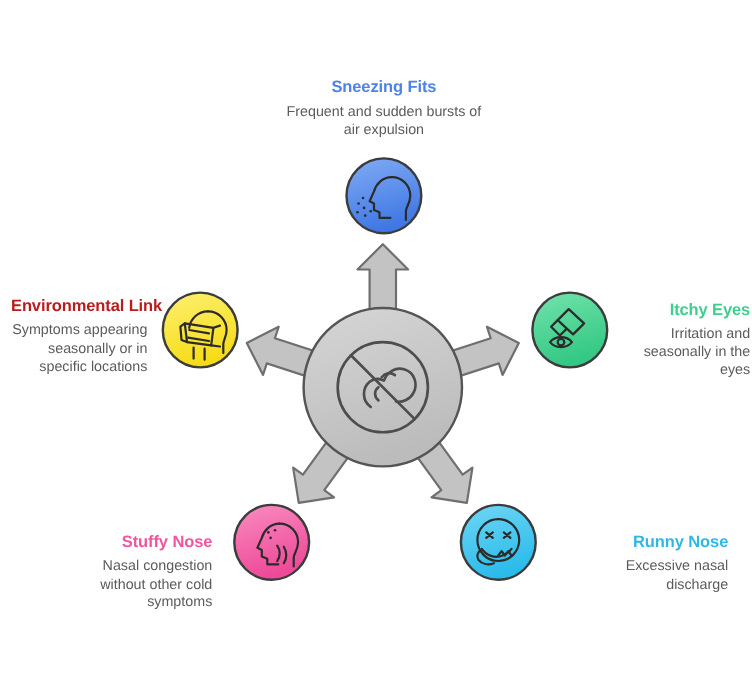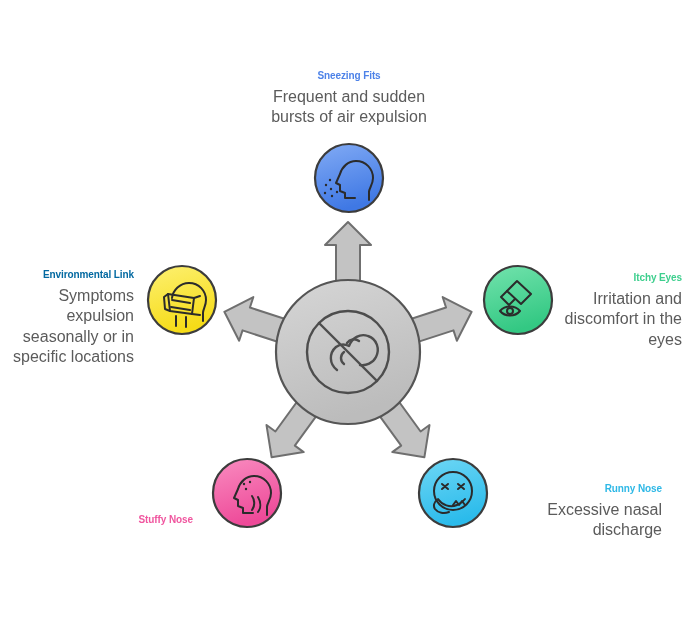--- a/index.html
+++ b/index.html
@@ -31,42 +31,42 @@
     width: 684px;
     height: 622px;
   }
 
   
   .node-label {
     position: absolute;
     line-height: 1.28;
   }
   .node-title {
-    font-size: 10px;
+    font-size: 15px;
     font-weight: bold;
     letter-spacing: -0.1px;
     margin: 0 0 4px 0;
     white-space: nowrap;
   }
   .node-desc {
-    font-size: 16px;
+    font-size: 13px;
     color: #5b5b5b;
     margin: 0;
     font-weight: normal;
   }
 
   .align-right { text-align: right; }
   .align-left  { text-align: right; }
   .align-center{ text-align: center; }
 
   
   .lbl-sneezing    { left: 254px; top: 70px;  width: 190px; }
   .lbl-itchy       { left: 564px; top: 272px; width: 118px; }
   .lbl-runny       { left: 532px; top: 483px; width: 130px; }
-  .lbl-stuffy      { left:  88px; top: 483px; width: 105px; margin-top: 31px; }
+  .lbl-stuffy      { left:  88px; top: 483px; width: 105px; }
   .lbl-environment { left:  10px; top: 269px; width: 124px; }
 </style>
 </head>
 <body>
 
 <div id="diagram-root">
 
   <svg class="canvas-svg" viewBox="0 0 684 622">
     <defs>
       <linearGradient id="hubGrad" x1="0" y1="0" x2="0.35" y2="1">
@@ -208,30 +208,31 @@
     </g>
   </svg>
 
   <div class="node-label lbl-sneezing align-center">
     <div class="node-title" style="color:#4d82e8">Sneezing Fits</div>
     <div class="node-desc">Frequent and sudden bursts of air expulsion</div>
   </div>
 
   <div class="node-label lbl-itchy align-left">
     <div class="node-title" style="color:#3ecf8e">Itchy Eyes</div>
-    <div class="node-desc">Irritation and discomfort in the eyes</div>
+    <div class="node-desc">Irritation and seasonally in the eyes</div>
   </div>
 
   <div class="node-label lbl-runny align-left">
     <div class="node-title" style="color:#2eb8e6">Runny Nose</div>
     <div class="node-desc">Excessive nasal discharge</div>
   </div>
 
   <div class="node-label lbl-stuffy align-right">
     <div class="node-title" style="color:#f0569f">Stuffy Nose</div>
+    <div class="node-desc">Nasal congestion without other cold symptoms</div>
   </div>
 
   <div class="node-label lbl-environment align-right">
-    <div class="node-title" style="color:#0369a1">Environmental Link</div>
-    <div class="node-desc">Symptoms expulsion seasonally or in specific locations</div>
+    <div class="node-title" style="color:#b91c1c">Environmental Link</div>
+    <div class="node-desc">Symptoms appearing seasonally or in specific locations</div>
   </div>
 
 </div>
 
 </body></html>

